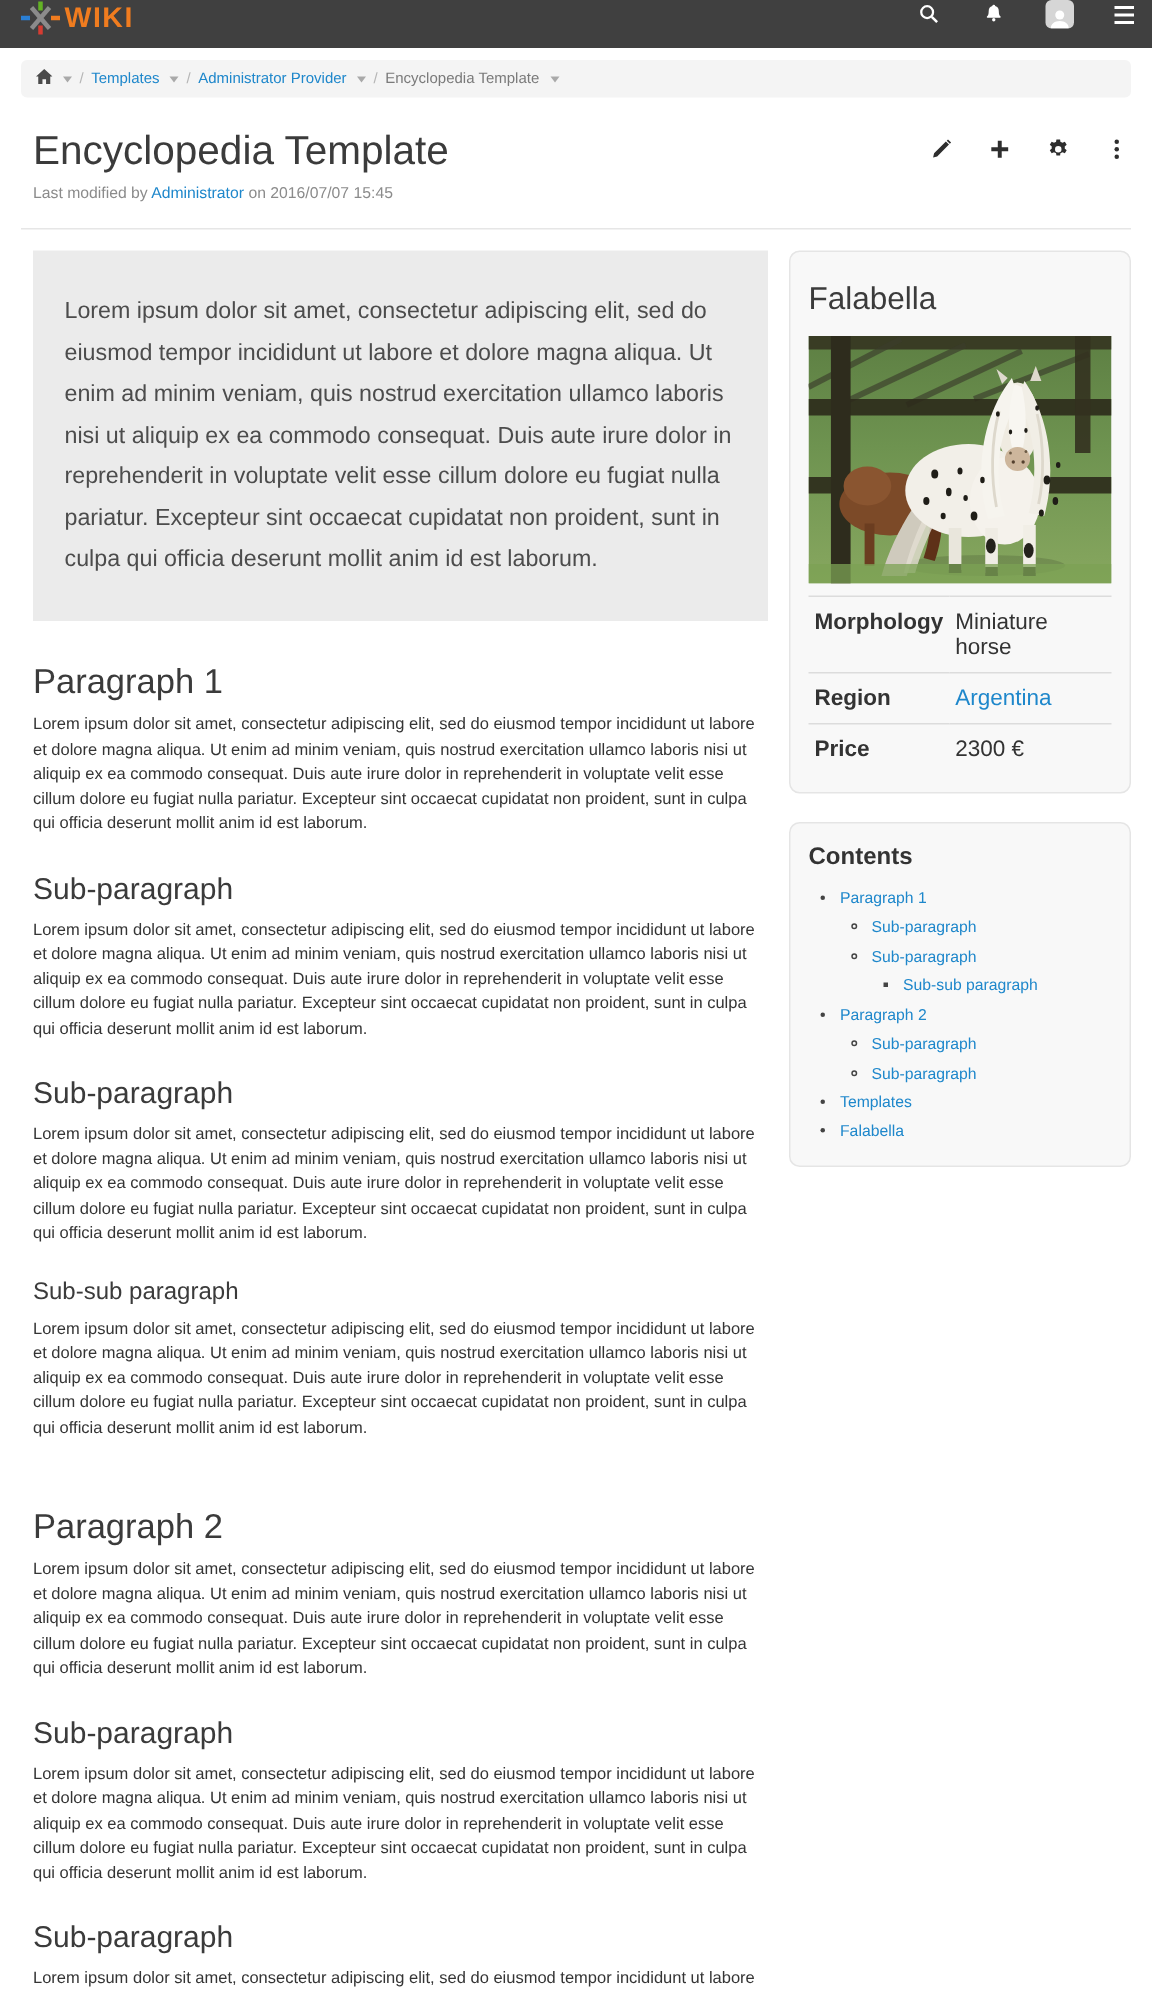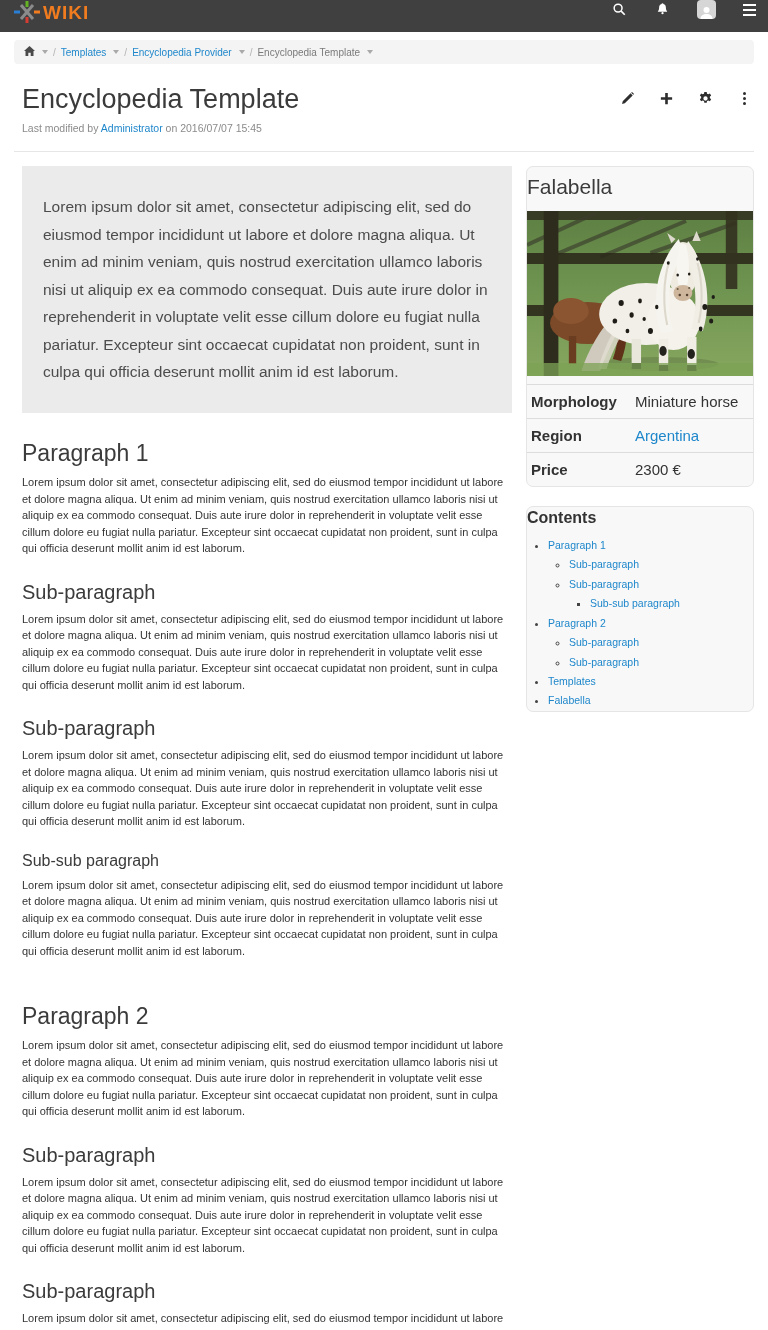--- a/index.html
+++ b/index.html
@@ -48,21 +48,21 @@
   .lead { background:#ebebeb; padding:27px 21px; font-size:15.5px; line-height:1.78;
     color:#4c4c4c; margin:0 0 4px; }
   .sec-h2 { font-size:23px; font-weight:400; color:#3b3b3b; margin:27px 0 7px; }
   .sec-h2.xl-gap { margin-top:44px; }
   .sec-h3 { font-size:20px; font-weight:400; color:#3b3b3b; margin:24px 0 7px; }
   .sec-h4 { font-size:16px; font-weight:400; color:#3b3b3b; margin:22px 0 7px; }
   p.body { font-size:11px; line-height:1.5; color:#343434; margin:0; }
   .ext-icon { display:inline-block; margin-left:2px; vertical-align:baseline; }
 
   
-  .panel { background:#f8f8f8; border:1px solid #e5e5e5; border-radius:7px; 
+  .panel { background:#f8f8f8; border:1px solid #e5e5e5; border-radius:7px; padding:12px;
     margin-bottom:19px; width:228px; }
   .panel-title { font-size:21px; font-weight:400; color:#3b3b3b; margin:8px 0 12px; }
   .infobox-img { width:100%; height:165px; display:block; border:0; }
   .infobox-table { width:100%; border-collapse:collapse; font-size:15px; margin-top:8px; }
   .infobox-table td { padding:8px 4px; border-top:1px solid #dcdcdc; vertical-align:top; }
   .infobox-table td.lbl { font-weight:bold; color:#333; width:46%; }
   .toc-title { font-size:16px; font-weight:bold; color:#333; margin:2px 0 9px; }
   .toc ul { margin:0; padding-left:21px; font-size:10.5px; line-height:1.85; color:#444; }
   .toc > ul > li { list-style-type:disc; }
   .toc ul ul > li { list-style-type:circle; }
@@ -114,21 +114,21 @@
   <span>
     <svg width="11" height="10" viewBox="0 0 11 10">
         <path d="M5.5 0L0 5h1.5v5h2.8V6.8h2.4V10h2.8V5H11z" fill="#4a4a4a"></path>
       </svg>
   </span>
     <span class="caret"></span>
   <span class="crumb-sep">/</span>
   <a href="#">Templates</a>
     <span class="caret"></span>
   <span class="crumb-sep">/</span>
-  <a href="#">Encyclopedia Provider</a>
+  <a href="#">Administrator Provider</a>
     <span class="caret"></span>
   <span class="crumb-sep">/</span>
   <span class="crumb-current">Encyclopedia Template</span>
     <span class="caret"></span>
 </nav>
 
 <div class="container">
 
   <div class="page-head">
     <h1 class="title">Encyclopedia Template</h1>

